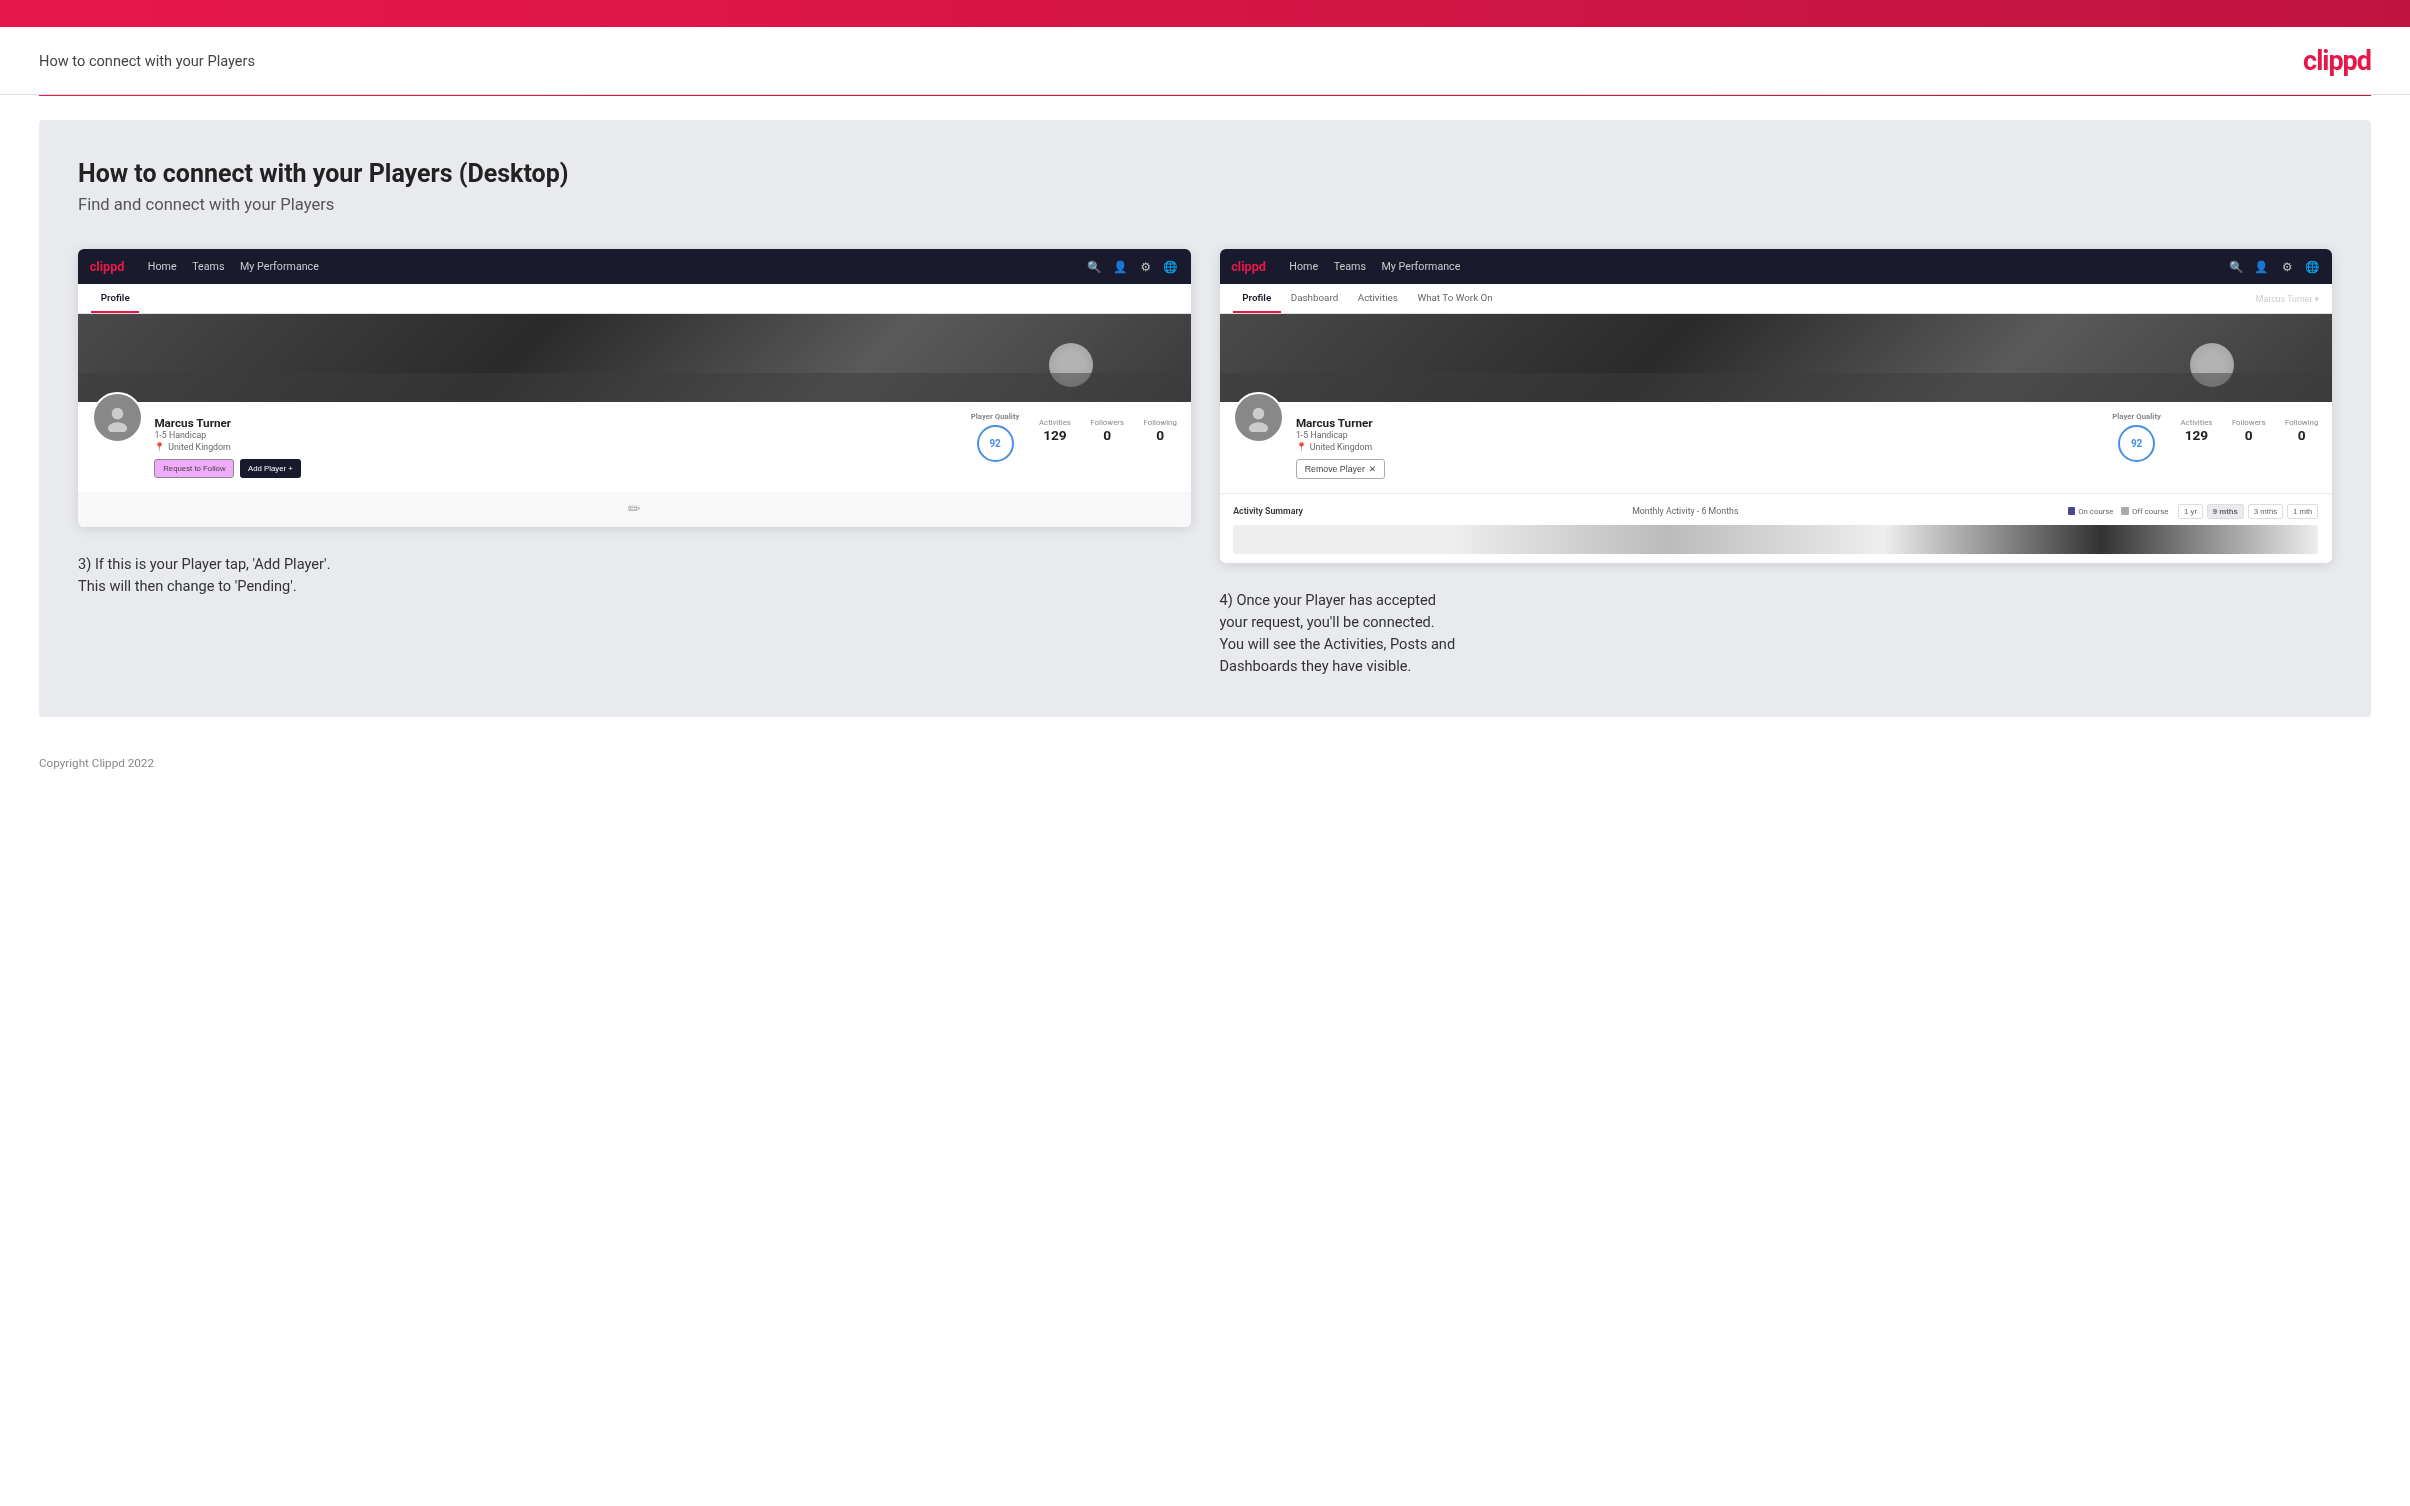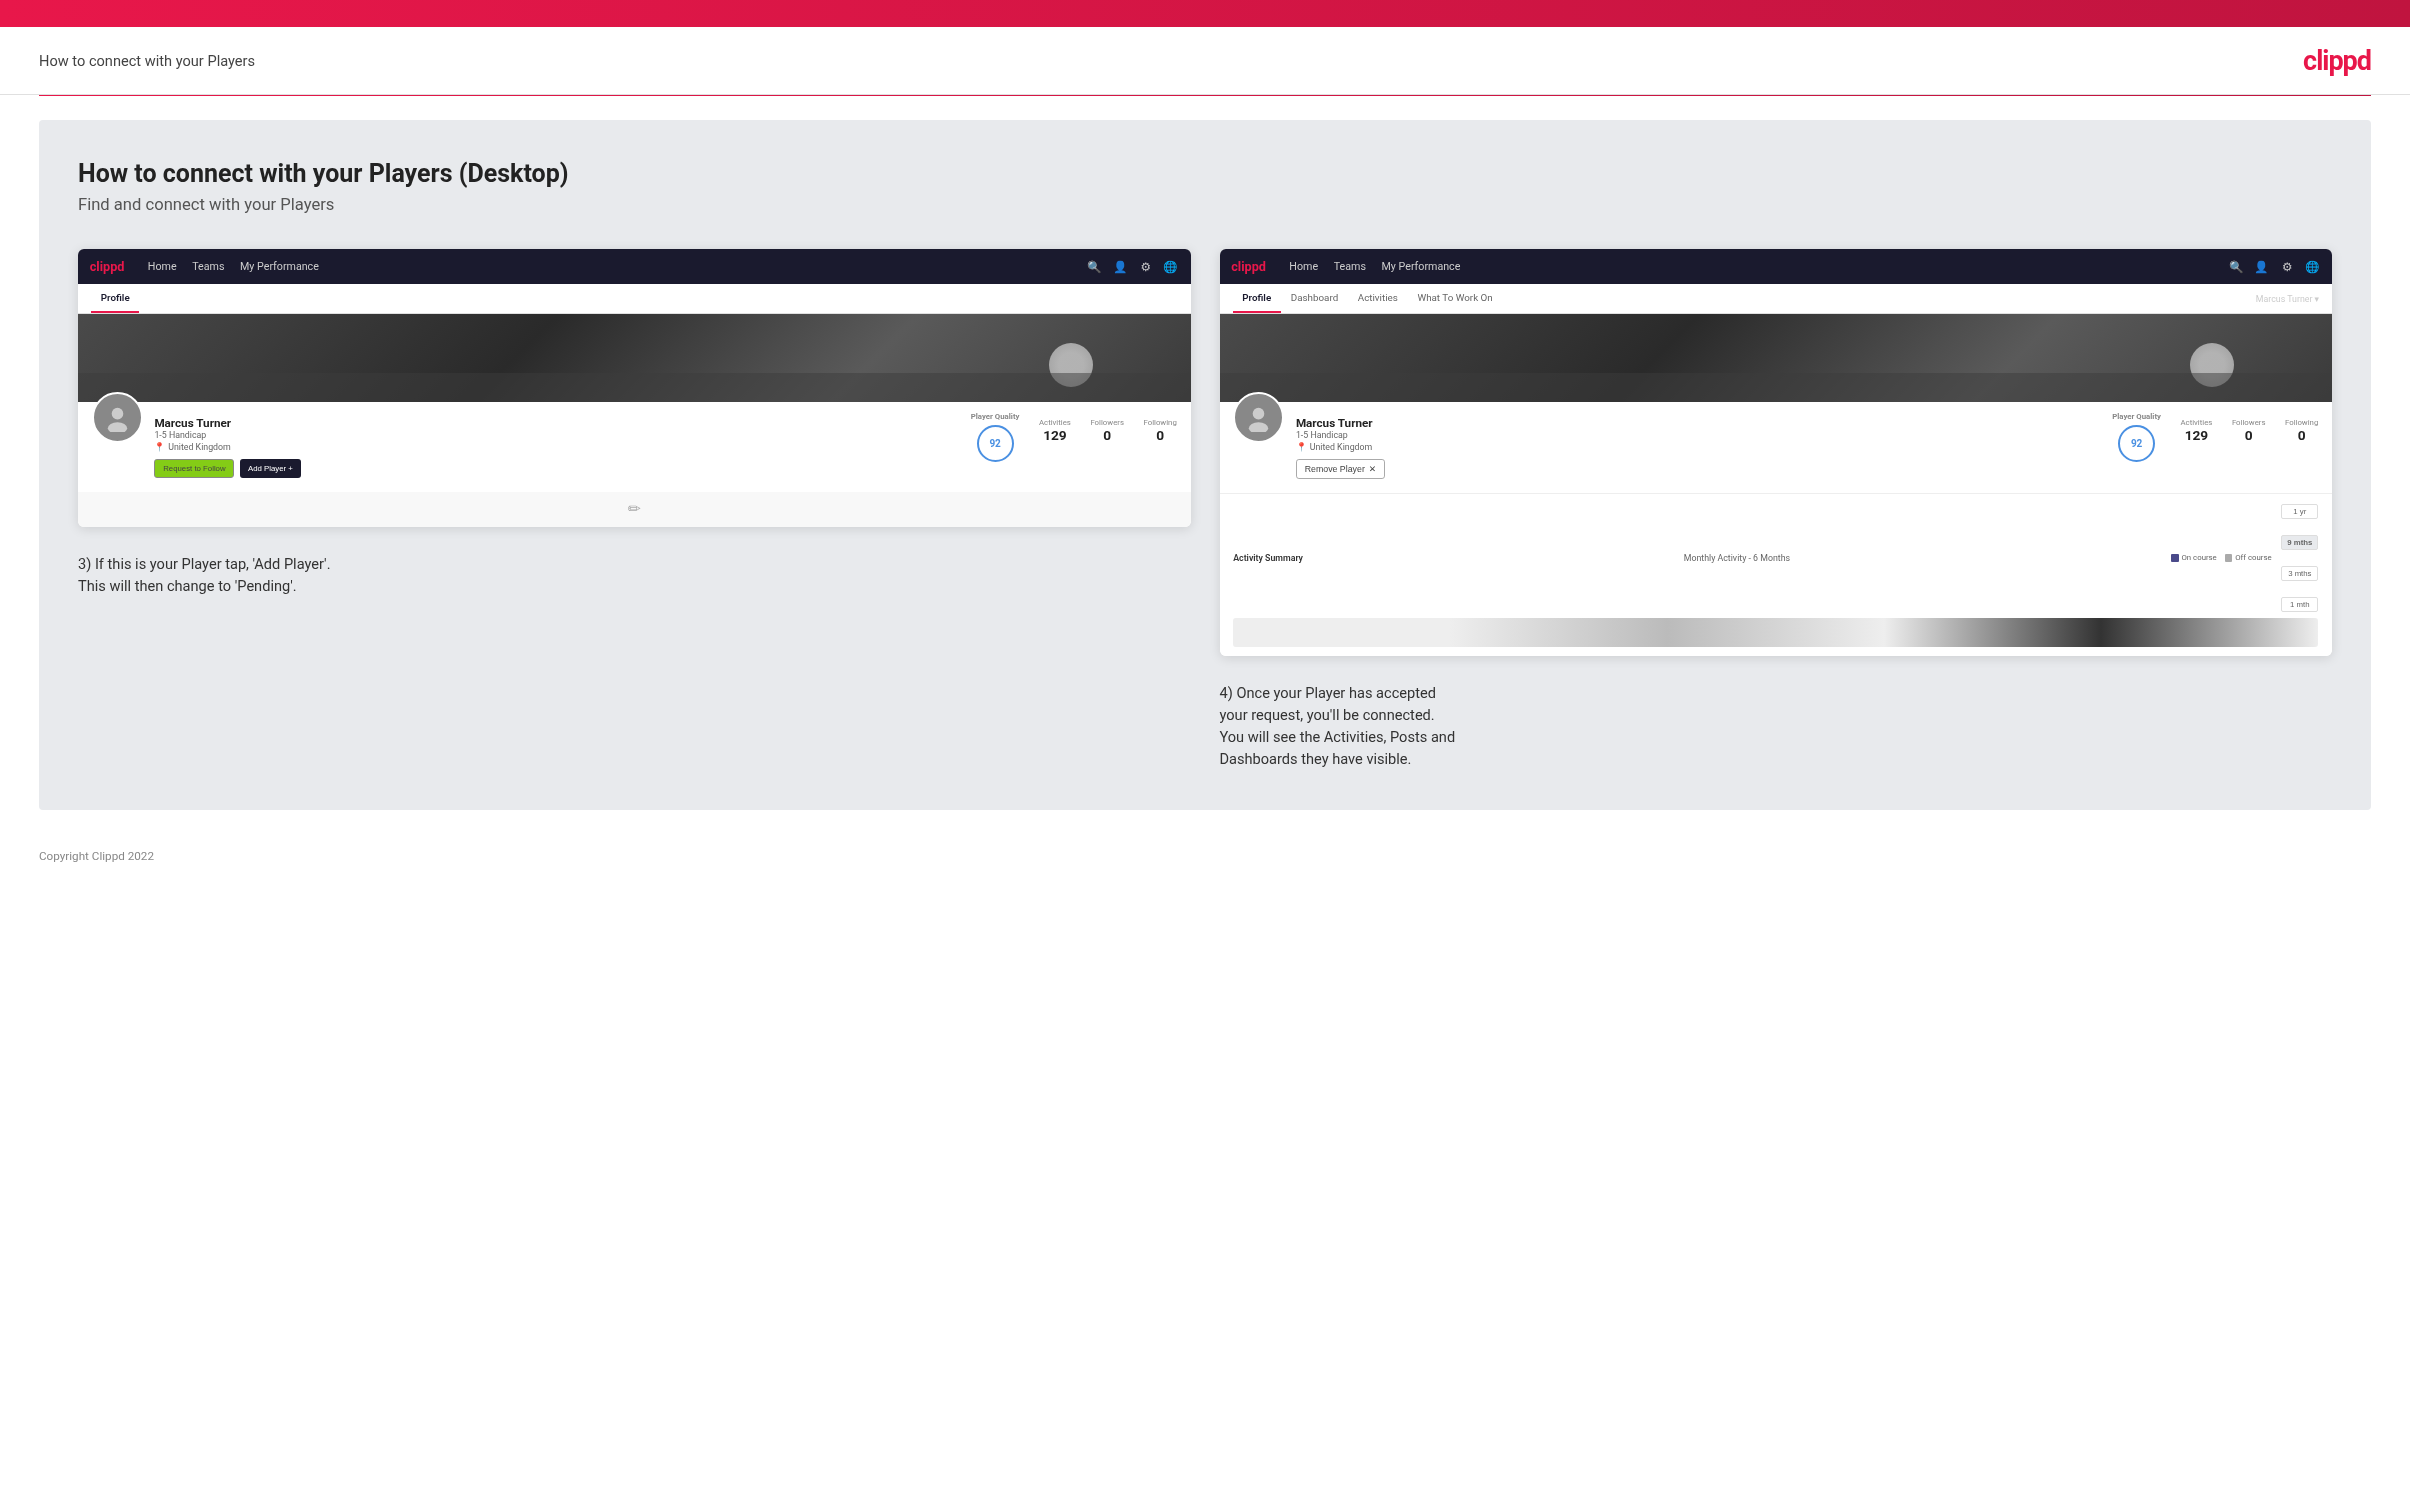--- a/index.html
+++ b/index.html
@@ -239,21 +239,21 @@
     .action-buttons {
       display: flex;
       gap: 5.9px;
       margin-top: 7.8px;
     }
     .btn-follow {
       font-size: 7.8px;
       padding: 3.9px 7.8px;
       border: 1px solid #888;
       border-radius: 2.9px;
-      background: #84cc16;
+      background: #f0abfc;
       color: #444;
       cursor: pointer;
     }
     .btn-add {
       font-size: 7.8px;
       padding: 3.9px 7.8px;
       border: none;
       border-radius: 2.9px;
       background: #1a1a2e;
       color: #fff;
@@ -306,22 +306,21 @@
       font-size: 7.8px;
       color: #666;
     }
     .legend-dot {
       width: 7.8px;
       height: 7.8px;
       border-radius: 1px;
     }
     .time-filters {
       display: flex;
-      gap: 16px;
-      flex-direction: column;
+      gap: 4px;
     }
     .time-filter {
       font-size: 7.8px;
       padding: 2px 4.9px;
       border: 1px solid #ddd;
       border-radius: 2px;
       color: #666;
       background: #fff;
       cursor: pointer;
     }

